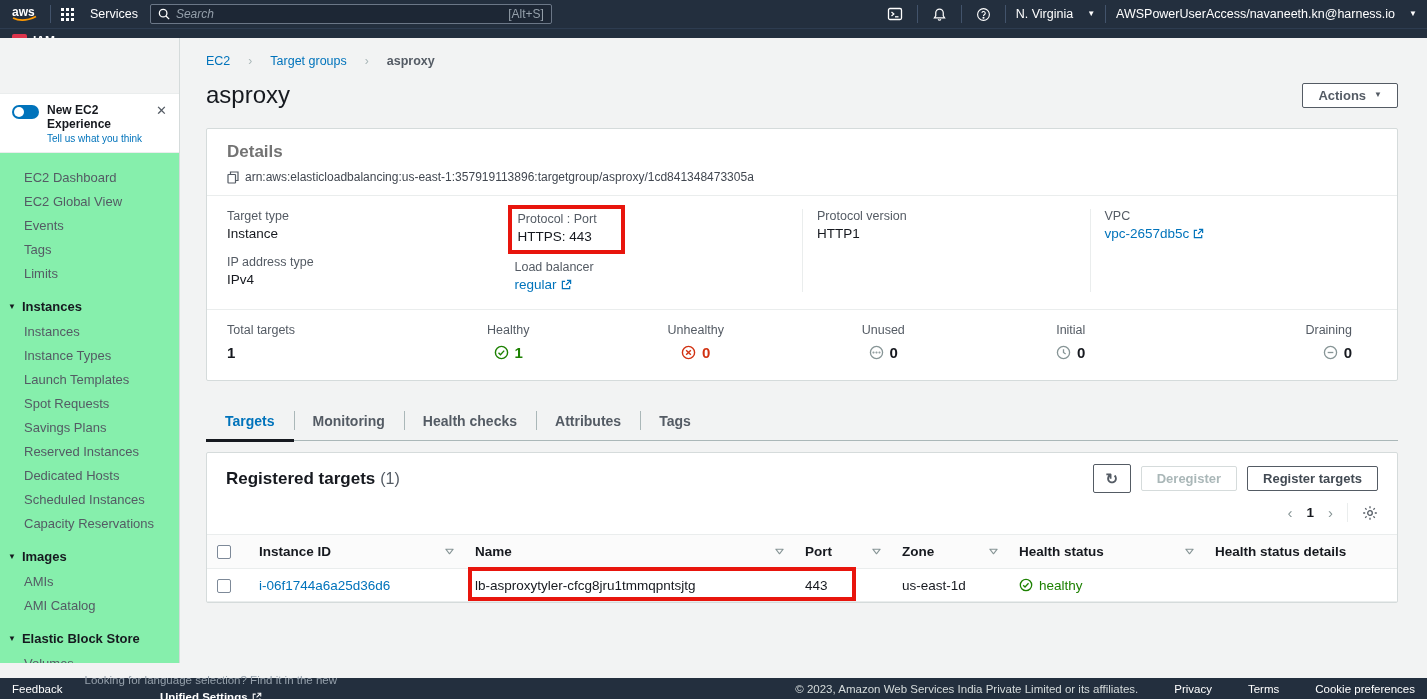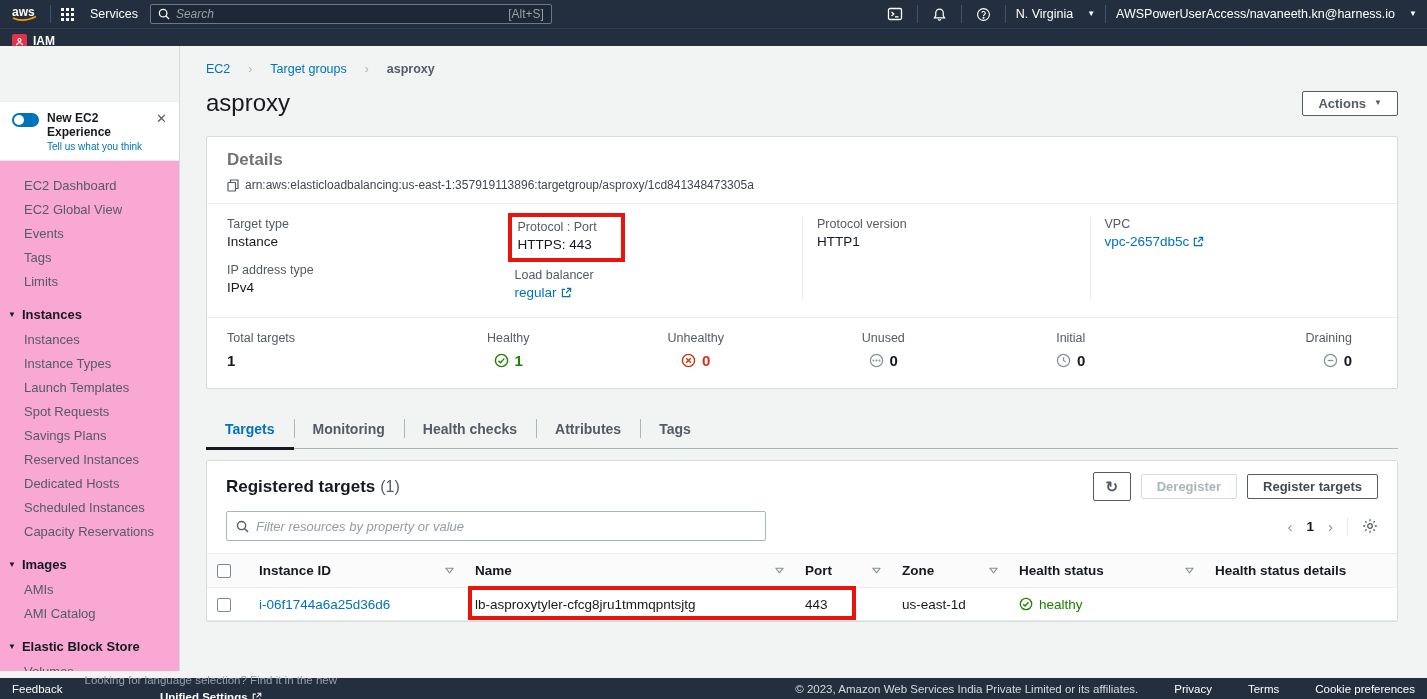--- a/index.html
+++ b/index.html
@@ -2,21 +2,21 @@
 <html><head>
 <meta charset="utf-8">
 <style>
   * { box-sizing: border-box; margin: 0; padding: 0; }
   html,body { width:1427px; height:699px; }
   body {
     font-family: "Liberation Sans", sans-serif;
     background:#f2f3f3; color:#16191f; overflow:hidden; position:relative;
   }
   
-  .topbar { background:#232f3e; height:46px; color:#fff; }
+  .topbar { background:#232f3e; height:38px; color:#fff; }
   .topbar-row1 { height:28px; display:flex; align-items:center; padding:0 10px; }
   .topbar-row2 { height:25px; display:flex; align-items:center; padding:0 12px; border-top:1px solid #2d3c50; gap:7px; }
   .tb-div { width:1px; height:18px; background:#42536b; margin:0 10px; }
   .services-btn { display:flex; align-items:center; gap:16px; font-size:12.5px; color:#fff; cursor:pointer; }
   .searchbox { width:402px; height:20px; margin-left:12px; background:#1d2735; border:1px solid #6b7787;
     border-radius:2px; display:flex; align-items:center; padding:0 7px; gap:6px; }
   .searchbox input { flex:1; background:transparent; border:none; outline:none; color:#d5dbdb;
     font-style:italic; font-size:12px; font-family:"Liberation Sans",sans-serif; }
   .searchbox input::placeholder { color:#95a0ab; font-style:italic; }
   .search-shortcut { color:#95a0ab; font-size:12px; }
@@ -31,21 +31,21 @@
   .sidebar { width:180px; background:#f2f3f3; border-right:1px solid #d5dbdb; flex:none; overflow:hidden; }
   .content { flex:1; padding:0 29px 0 26px; overflow:hidden; }
   
   .side-banner { margin-top:55px; background:#fff; border-top:1px solid #eaeded; border-bottom:1px solid #eaeded;
     padding:9px 10px 8px 12px; display:flex; gap:8px; }
   .toggle { width:27px; height:14px; border-radius:8px; background:#0073bb; position:relative; flex:none; margin-top:2px; cursor:pointer; }
   .toggle::after { content:''; position:absolute; left:2px; top:2px; width:10px; height:10px; border-radius:50%; background:#fff; }
   .side-banner-title { font-size:12px; font-weight:bold; color:#16191f; }
   .side-banner-sub { font-size:10px; color:#0073bb; margin-top:2px; cursor:pointer; }
   .side-close { margin-left:auto; color:#545b64; font-size:13px; cursor:pointer; padding:0 2px; }
-  .side-menu { background:#f9a8d4; padding:12px 0 8px; font-size:13px; color:#545b64; }
+  .side-menu { background:#86efac; padding:12px 0 8px; font-size:13px; color:#545b64; }
   .side-link { padding:4.5px 8px 4.5px 24px; cursor:pointer; white-space:nowrap; }
   .side-section { display:flex; align-items:center; gap:6px; font-weight:bold; color:#16191f;
     padding:5px 8px 5px 8px; margin-top:9px; cursor:pointer; white-space:nowrap; }
   .side-section .tri { font-size:8px; color:#16191f; }
   
   .breadcrumb { padding-top:16px; font-size:12.5px; color:#545b64; display:flex; align-items:center; gap:18px; }
   .breadcrumb a { color:#0073bb; text-decoration:none; cursor:pointer; }
   .crumb-sep { color:#aab7b8; font-size:12px; }
   .crumb-current { font-weight:bold; color:#545b64; }
   .title-row { display:flex; align-items:center; margin-top:13px; }
@@ -429,29 +429,20 @@
         <div class="rt-actions">
           <div class="icon-btn">
             <span>↻</span>
           </div>
           <button class="btn disabled">Deregister</button>
           <button class="btn primary-outline">Register targets</button>
         </div>
       </div>
 
       <div class="rt-filter-row">
-        <div class="filter-input">
-          <span>
-            <svg width="13" height="13" viewBox="0 0 14 14" fill="none" stroke="#545b64" stroke-width="1.5">
-              <circle cx="6" cy="6" r="4.4"></circle>
-                <line x1="9.3" y1="9.3" x2="13" y2="13"></line>
-            </svg>
-          </span>
-          <input type="text" placeholder="Filter resources by property or value" style="">
-        </div>
         <div class="pager">
           <span class="pg-arrow">‹</span>
           <span class="pg-num">1</span>
           <span class="pg-arrow">›</span>
           <span class="pg-div"></span>
           <span class="gear">
             <svg width="16" height="16" viewBox="0 0 16 16" fill="none" stroke="#545b64" stroke-width="1.3">
               <circle cx="8" cy="8" r="2.3"></circle>
               <path d="M8 1.2v2M8 12.8v2M1.2 8h2M12.8 8h2M3.2 3.2l1.4 1.4M11.4 11.4l1.4 1.4M12.8 3.2l-1.4 1.4M4.6 11.4l-1.4 1.4"></path>
             </svg>

